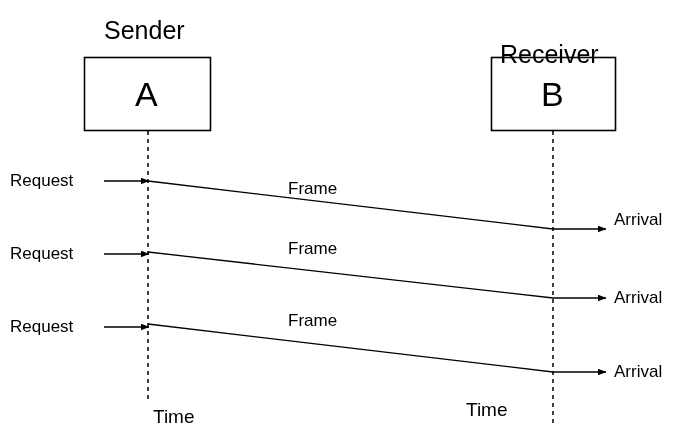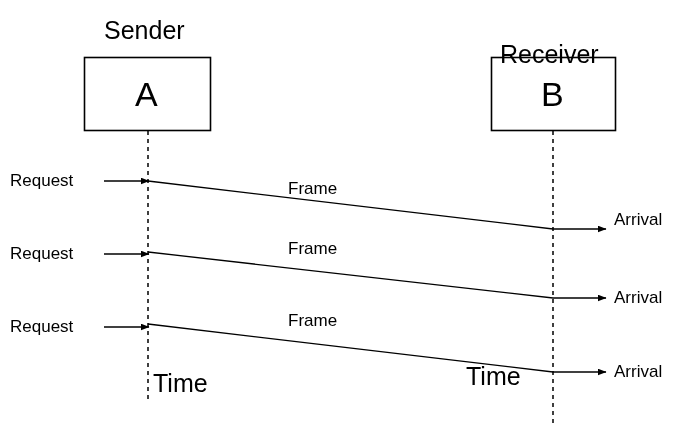--- a/index.html
+++ b/index.html
@@ -37,21 +37,22 @@
     font-size: 25px;
     text-align: center;
   }
   .node-letter {
     font-size: 34px;
   }
   .edge-label {
     font-size: 17px;
   }
   .axis-label {
-    font-size: 25px;
+    font-size: 19px;
+    margin-top: 36px;
   }
 </style>
 </head>
 <body>
 
 <div id="canvas">
 
   <svg id="diagram-svg" viewBox="0 0 700 432" xmlns="http://www.w3.org/2000/svg">
     <defs>
       <marker id="arrowhead" markerWidth="9" markerHeight="7" refX="8.5" refY="3.5" orient="auto" markerUnits="userSpaceOnUse">

